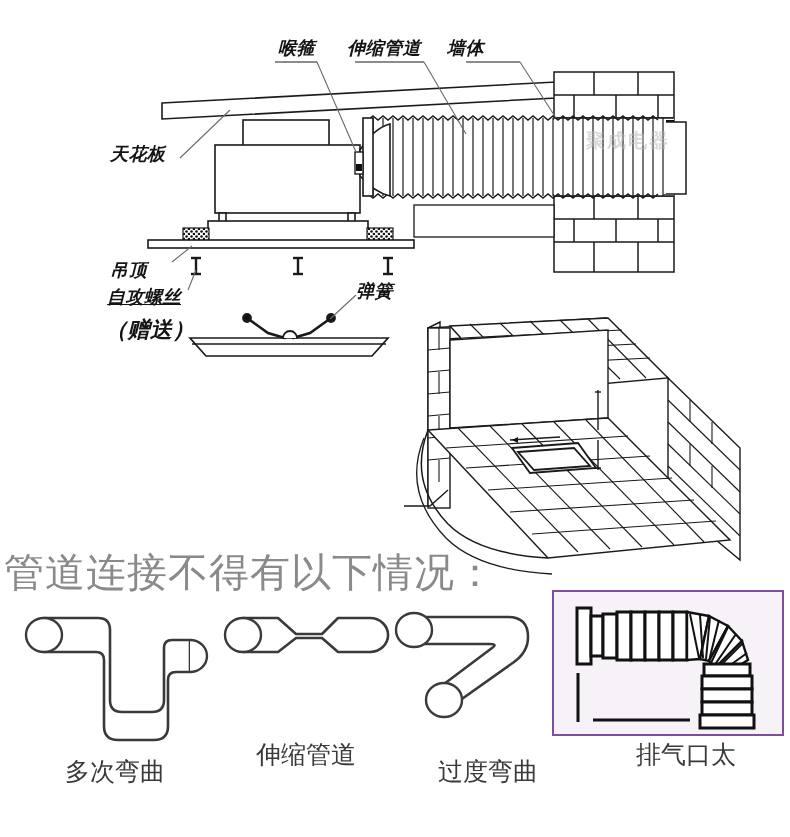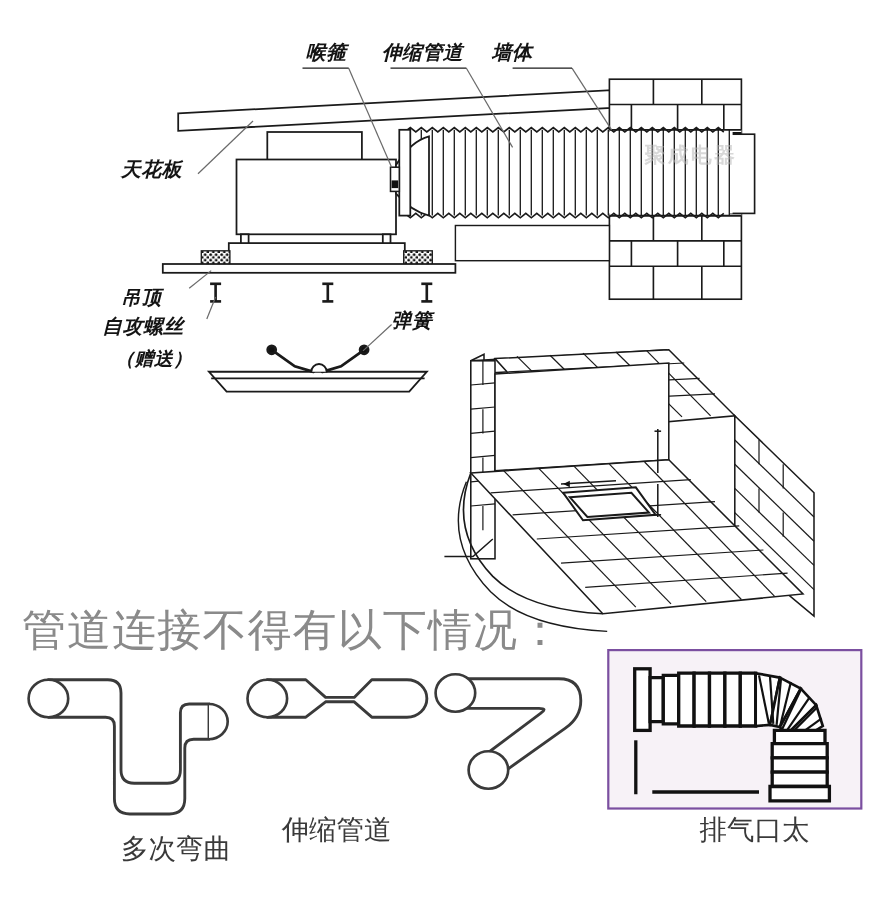--- a/index.html
+++ b/index.html
@@ -4,24 +4,24 @@
 <style>
   html,body{margin:0;padding:0;background:#fff;}
   body{width:790px;height:837px;position:relative;overflow:hidden;
        font-family:"DejaVu Sans","Liberation Sans",sans-serif;}
   .stage{position:absolute;left:0;top:0;width:712px;height:837px;}
   svg.layer{position:absolute;left:0;top:0;width:790px;height:837px;}
 
   .lbl{position:absolute;white-space:pre;font-style:italic;font-weight:bold;
        color:#141414;font-family:"DejaVu Sans","Liberation Sans",sans-serif;
        letter-spacing:.5px;}
-  .lbl-17{font-size:17px;}
+  .lbl-17{font-size:22px;}
   .lbl-18{font-size:18px;}
 
-  .heading{position:absolute;left:20px;top:545px;font-size:40px;color:#8a8a8a;
+  .heading{position:absolute;left:4px;top:545px;font-size:40px;color:#8a8a8a;
            font-weight:400;font-style:normal;letter-spacing:1px;
            font-family:Liberation Sans, sans-serif;}
 
   .cap{position:absolute;text-align:center;font-size:25px;color:#3a3a3a;
        line-height:1.18;font-family:"DejaVu Sans","Liberation Sans",sans-serif;}
 
   .panel4{position:absolute;left:552px;top:590px;width:232px;height:146px;
           background:#f7f2f7;border:2px solid #7b4fa0;box-sizing:border-box;}
 
   .wm{position:absolute;left:586px;top:128px;font-size:19px;color:#b9b9b9;
@@ -383,35 +383,38 @@
         <line x1="593" y1="720" x2="690" y2="720"></line>
       </g>
     </g>
   </svg>
 
   <div class="lbl lbl-18" style="left:278px;top:36px;">喉箍</div>
   <div class="lbl lbl-18" style="left:347px;top:36px;">伸缩管道</div>
   <div class="lbl lbl-18" style="left:447px;top:36px;">墙体</div>
   <div class="lbl lbl-18" style="left:110px;top:123px;margin-top:19px;">天花板</div>
   <div class="lbl lbl-18" style="left:110px;top:258px;">吊顶</div>
-  <div class="lbl lbl-18" style="left:93px;top:285px;">自攻螺丝</div>
+  <div class="lbl lbl-18" style="left:107px;top:285px;text-decoration:underline;">自攻螺丝</div>
   <div class="lbl lbl-17" style="left:105px;top:315px;">（赠送）</div>
   <div class="lbl lbl-18" style="left:356px;top:279px;text-align:right;">弹簧</div>
 
   <div class="wm">聚成电器</div>
 
 
   <div class="heading">管道连接不得有以下情况：</div>
 
-  <div class="cap" style="left:20px;top:757px;width:190px;text-align:right;">
+  <div class="cap" style="left:20px;top:757px;width:190px;">
     <div>多次弯曲</div>
   </div>
 
   <div class="cap" style="left:216px;top:740px;width:180px;">
     <div>伸缩管道</div>
   </div>
 
+  <div class="cap" style="left:398px;top:757px;width:180px;">
+    <div>过度弯曲</div>
+  </div>
 
   <div class="cap" style="left:588px;top:740px;width:196px;">
     <div>排气口太</div>
   </div>
 
 </div>
 
 </body></html>

